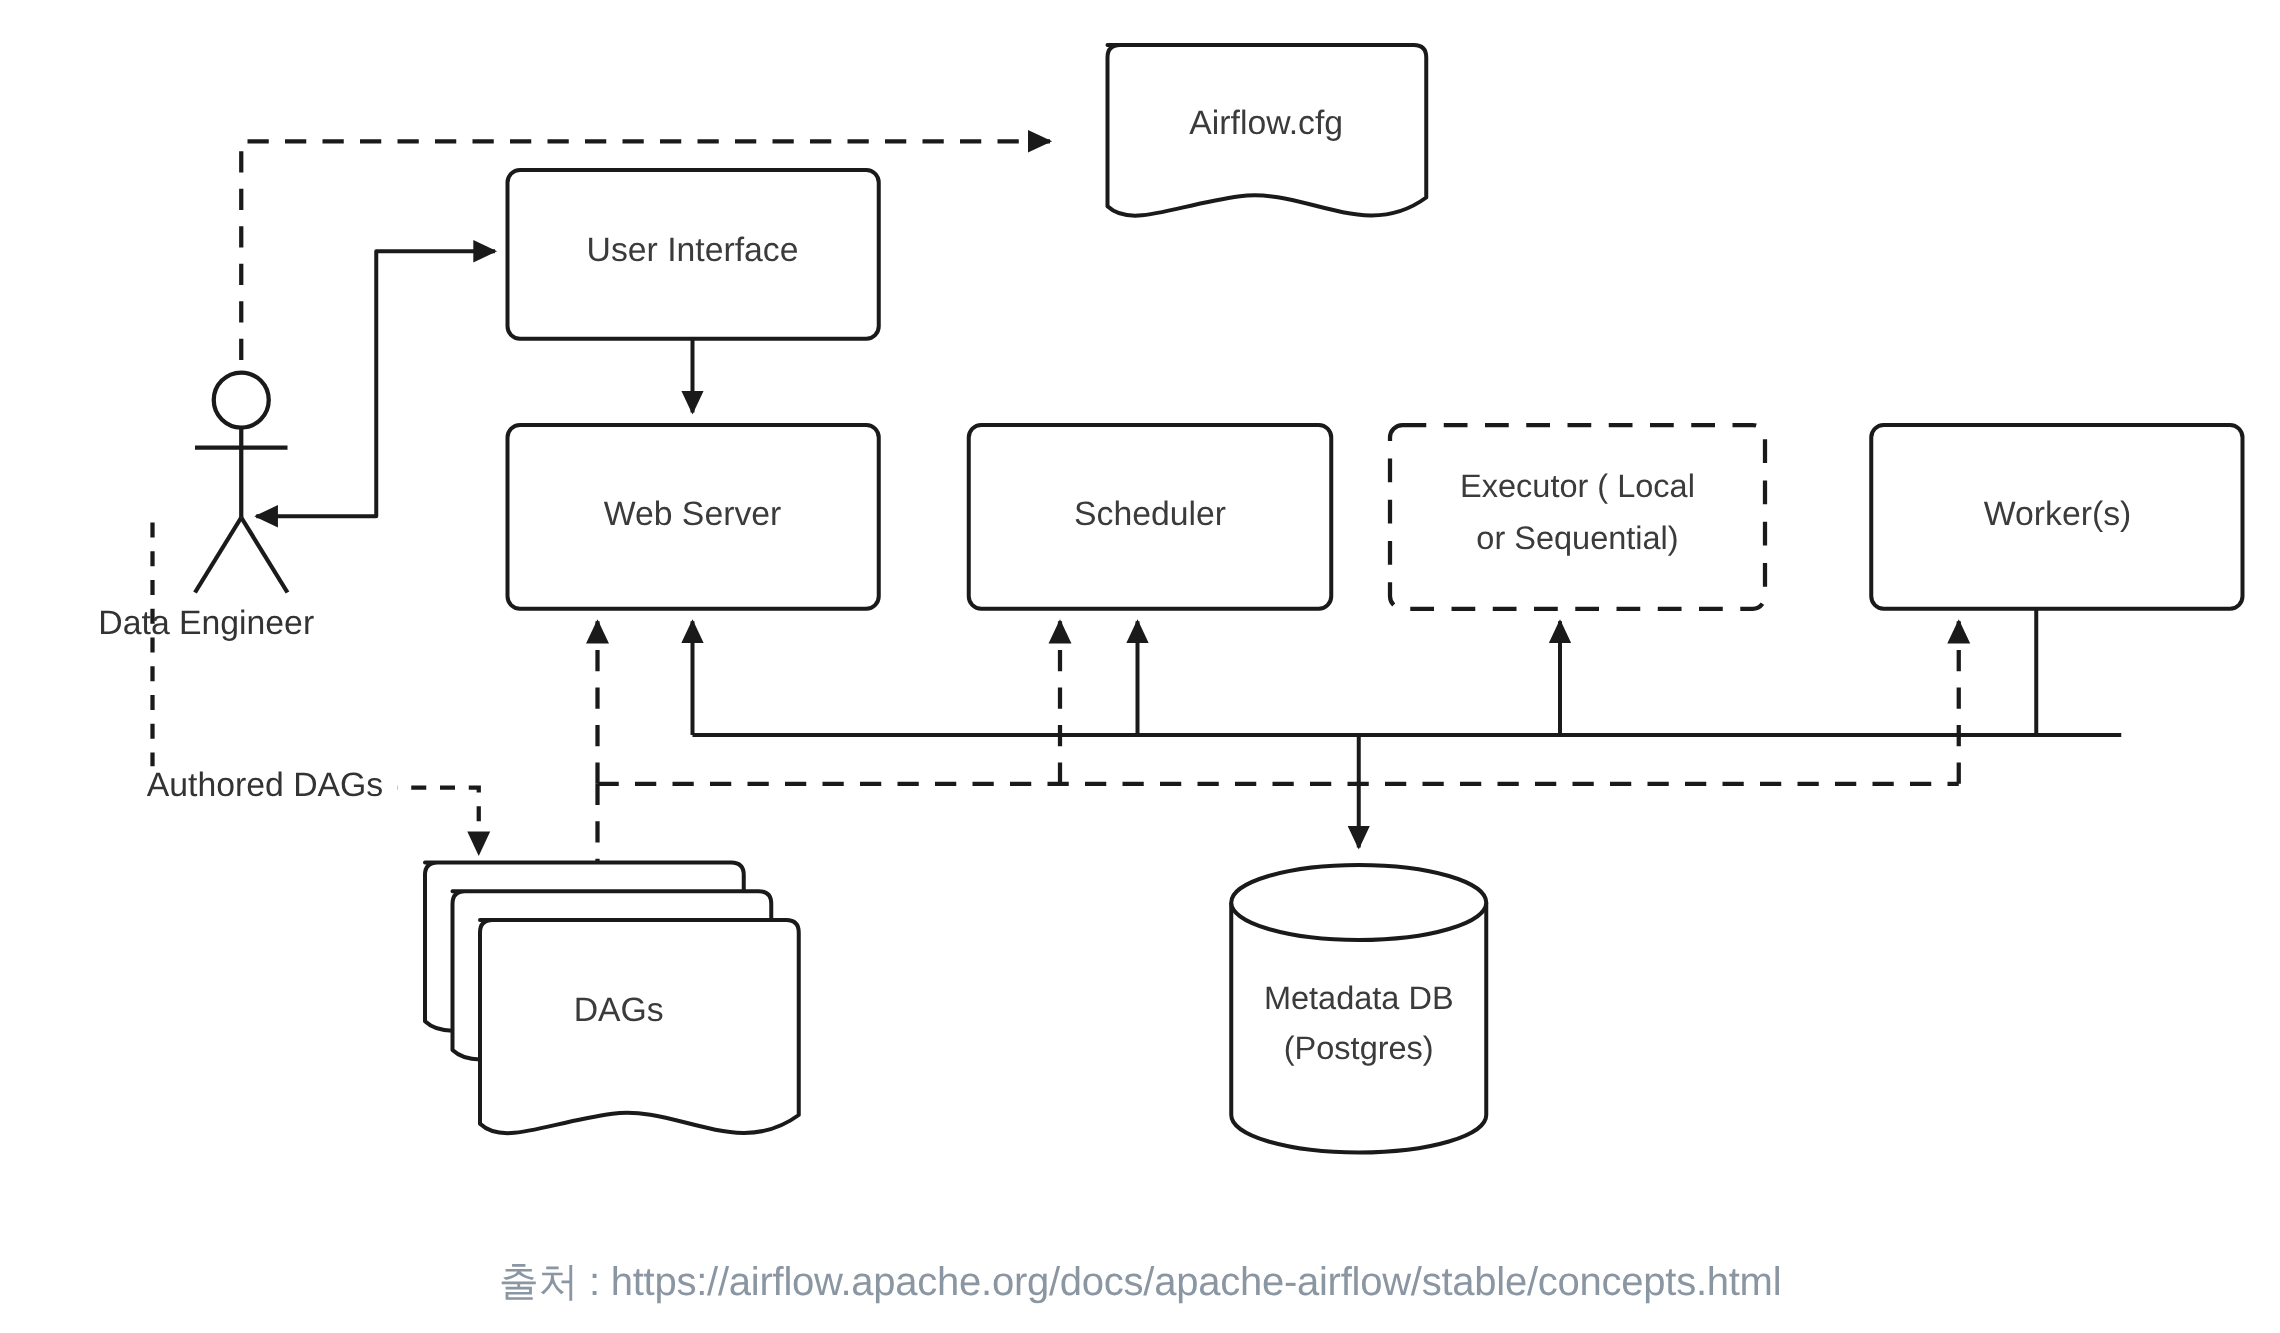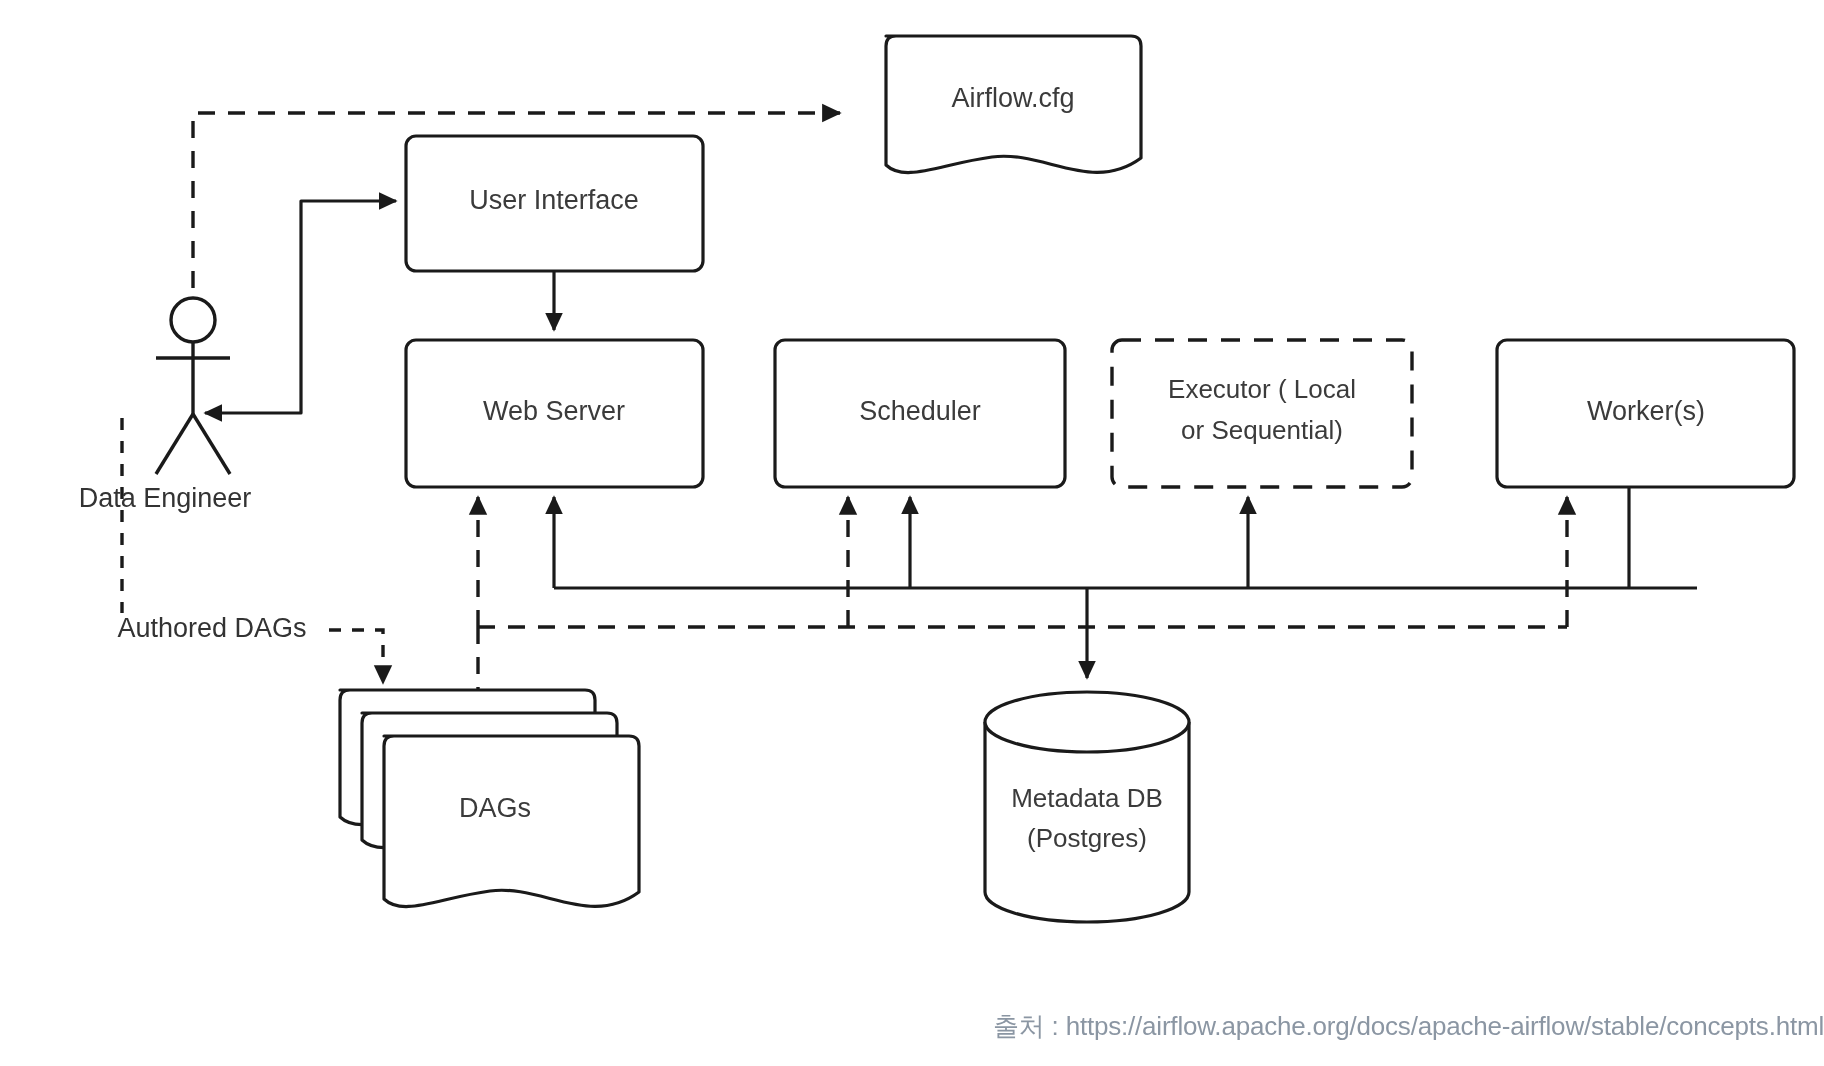--- a/index.html
+++ b/index.html
@@ -92,23 +92,23 @@
     font-size: 27px;
     fill: #333333;
     text-anchor: middle;
     dominant-baseline: middle;
   }
   .caption-text {
     position: absolute;
     left: 0;
     top: 1026px;
     width: 1824px;
-    text-align: right;
-    font-family: "Liberation Sans", sans-serif;
-    font-size: 26px;
+    text-align: center;
+    font-family: "Liberation Sans", sans-serif;
+    font-size: 32px;
     color: #8b96a3;
     letter-spacing: -0.2px;
     white-space: nowrap;
     transform: translateY(-50%);
   }
 </style>
 </head>
 <body>
 
 <div id="canvas-wrap">

